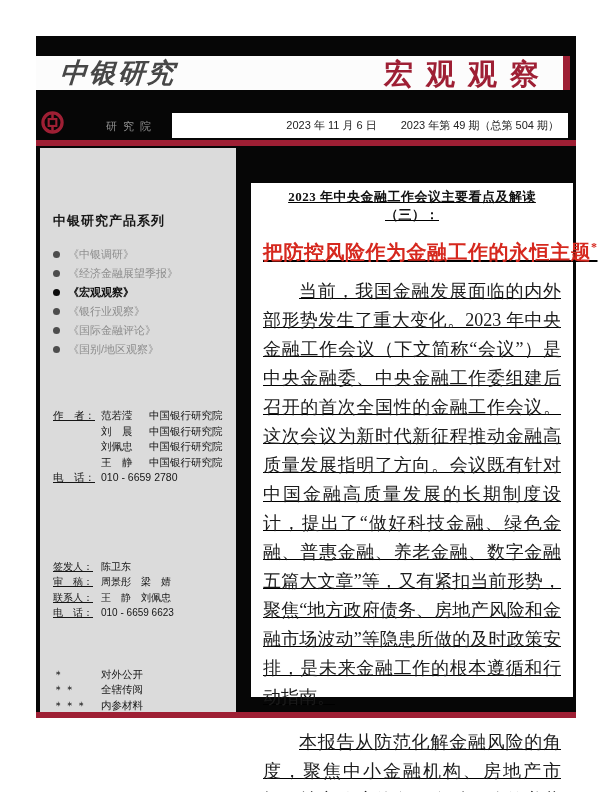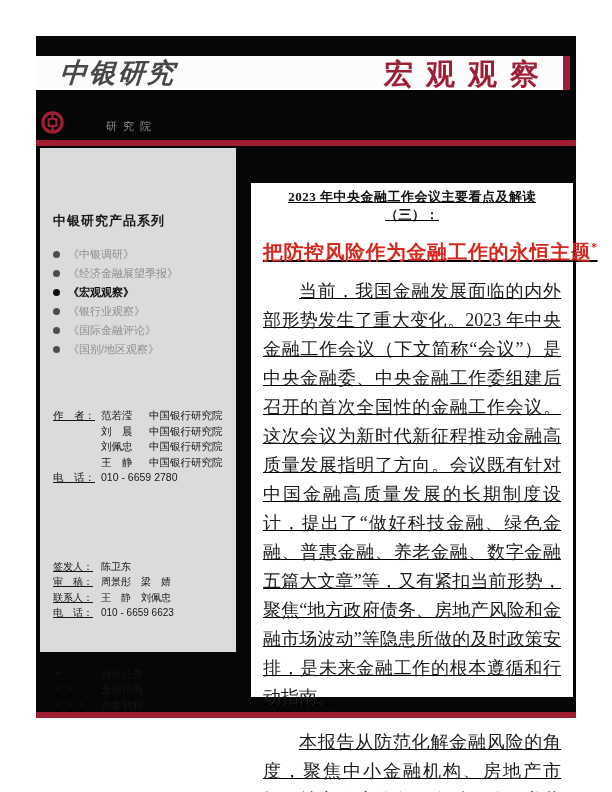--- a/index.html
+++ b/index.html
@@ -23,21 +23,21 @@
   .masthead-accent{position:absolute;right:0;top:0;width:7px;height:34px;background:var(--brand);}
   .logo{position:absolute;left:5px;top:75px;width:23px;height:23px;color:var(--brand);}
   .org{position:absolute;left:70px;top:83px;font-size:11px;letter-spacing:6px;color:#8f8f8f;}
   .datebox{position:absolute;left:136px;top:77px;width:396px;height:25px;background:#ffffff;
     display:flex;align-items:center;justify-content:flex-end;gap:24px;padding-right:9px;
     font-size:11px;color:#222;white-space:nowrap;}
   .red-line{position:absolute;left:0;top:104px;width:540px;height:6px;background:var(--brand);}
   .bottom-bar{position:absolute;left:0;bottom:0;width:540px;height:6px;background:var(--brand);}
 
   
-  .sidebar{position:absolute;left:4px;top:112px;width:196px;height:504px;background:var(--sidebg);
+  .sidebar{position:absolute;left:4px;top:112px;width:196px;height:564px;background:var(--sidebg);
     padding:64px 8px 0 13px;color:#1a1a1a;}
   .series-title{font-size:13px;font-weight:bold;letter-spacing:1px;color:#161616;margin-bottom:15px;}
   ul.series{list-style:none;}
   ul.series li{display:flex;align-items:center;gap:8px;height:19px;font-size:11px;color:var(--muted);}
   ul.series li .dot{width:7px;height:7px;border-radius:50%;background:#4d4d4d;flex:0 0 auto;}
   ul.series li.active{color:#0d0d0d;font-weight:bold;}
   ul.series li.active .dot{background:#0d0d0d;}
   .meta{margin-top:49px;font-size:10.5px;color:#161616;}
   .mrow{display:flex;line-height:15.5px;white-space:nowrap;}
   .mlabel{width:48px;flex:0 0 auto;text-decoration:underline;}
@@ -73,20 +73,24 @@
 
     <span class="logo">
       <svg viewBox="0 0 24 24" width="23" height="23" aria-hidden="true">
         <circle cx="12" cy="12" r="10" fill="none" stroke="currentColor" stroke-width="3.4"></circle>
         <rect x="8" y="8.4" width="8" height="7.2" fill="none" stroke="currentColor" stroke-width="2.2"></rect>
         <line x1="12" y1="2.5" x2="12" y2="8.4" stroke="currentColor" stroke-width="2.6"></line>
         <line x1="12" y1="15.6" x2="12" y2="21.5" stroke="currentColor" stroke-width="2.6"></line>
       </svg>
     </span>
     <span class="org">研究院</span>
+    <div class="datebox">
+      <span>2023 年 11 月 6 日</span>
+      <span>2023 年第 49 期（总第 504 期）</span>
+    </div>
     <div class="red-line"></div>
 
     <aside class="sidebar">
       <div class="series-title">中银研究产品系列</div>
       <ul class="series">
         <li>
             <span class="dot"></span>
             <span>《中银调研》</span>
           </li>
         <li>

